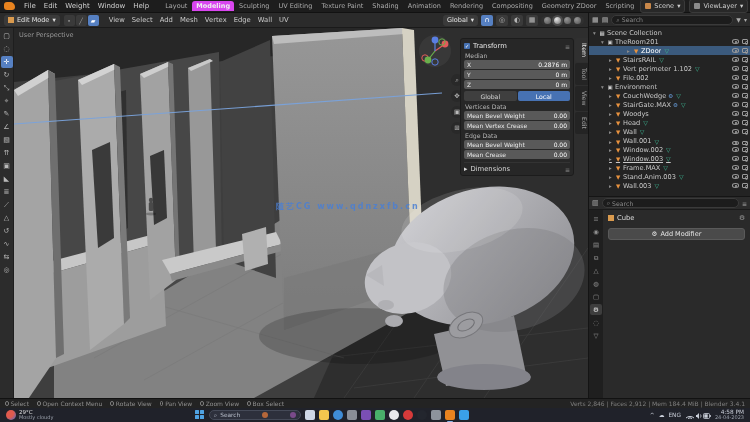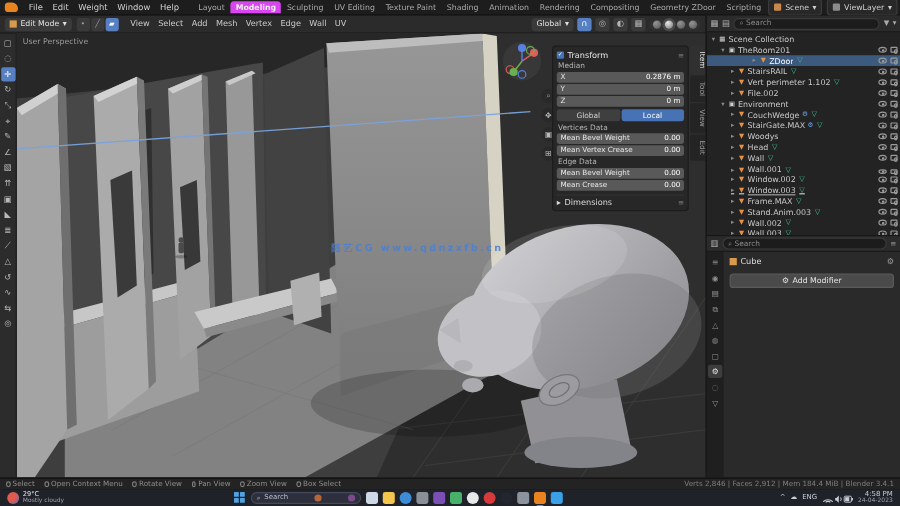--- a/index.html
+++ b/index.html
@@ -556,30 +556,20 @@
           <span class="ol-name">Stand.Anim.003</span>
           <span class="ol-data">▽</span>
           <span class="ol-right">
             <span class="i-eye"></span>
             <span class="i-cam"></span>
           </span>
         </div>
         <div class="ol-row" style="padding-left: 18px;">
           <span class="ol-arrow">▸</span>
           <span class="ol-icon mesh">▼</span>
-          <span class="ol-name">Wall.002</span>
-          <span class="ol-data">▽</span>
-          <span class="ol-right">
-            <span class="i-eye"></span>
-            <span class="i-cam"></span>
-          </span>
-        </div>
-        <div class="ol-row" style="padding-left: 18px;">
-          <span class="ol-arrow">▸</span>
-          <span class="ol-icon mesh">▼</span>
           <span class="ol-name">Wall.003</span>
           <span class="ol-data">▽</span>
           <span class="ol-right">
             <span class="i-eye"></span>
             <span class="i-cam"></span>
           </span>
         </div>
       </div>
   </div>
 

